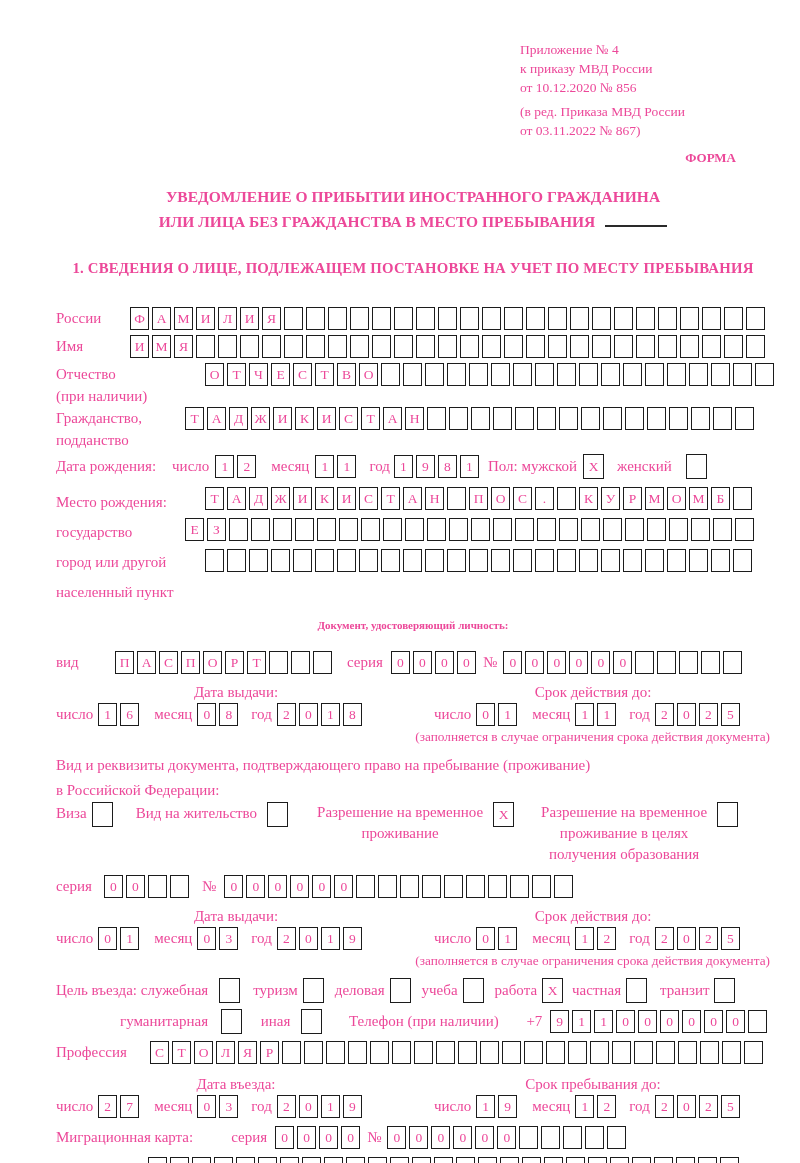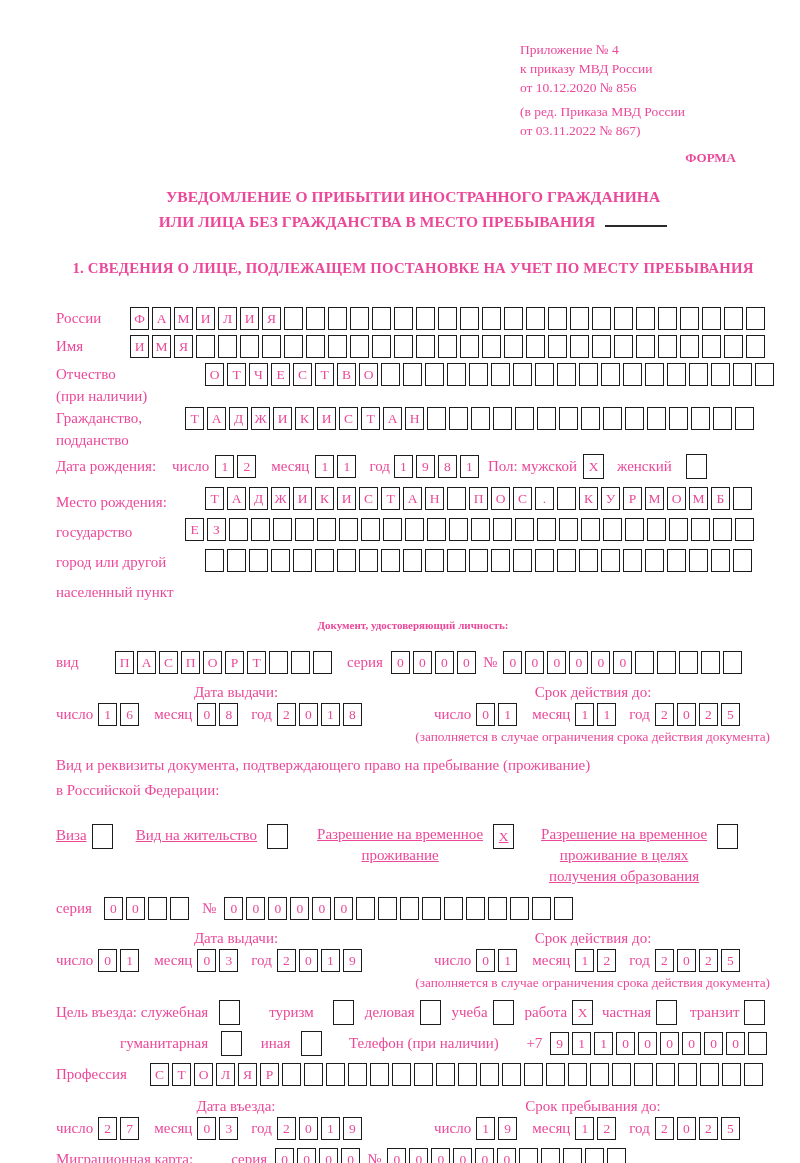--- a/index.html
+++ b/index.html
@@ -407,21 +407,21 @@
               <span class="cell">5</span>
             </span>
         </div>
       </div>
     </div>
     <div class="note" style="text-align:right;margin-top:2px;">(заполняется в случае ограничения срока действия документа)</div>
 
     <div class="lbl" style="margin-top:8px;white-space:normal;">Вид и реквизиты документа, подтверждающего право на пребывание (проживание)</div>
     <div class="lbl" style="margin-top:2px;">в Российской Федерации:</div>
 
-    <div class="row" style="margin-top:22px;text-decoration:underline;">
+    <div class="row" style="margin-top:0;">
       <div class="perm-item">
         <span class="lbl" style="margin-right:5px;">Виза</span>
         <span class="boxes cb">
             <span class="cell"></span>
           </span>
       </div>
       <div class="perm-item" style="margin-left:20px;">
         <span class="lbl" style="margin-right:10px;">Вид на жительство</span>
         <span class="boxes cb">
             <span class="cell"></span>
@@ -525,21 +525,21 @@
     </div>
     <div class="note" style="text-align:right;margin-top:2px;">(заполняется в случае ограничения срока действия документа)</div>
 
     <div class="row" style="margin-top:8px;align-items:center;">
       <div class="goal-pair">
         <span class="lbl">Цель въезда: служебная</span>
         <span class="boxes cb" style="margin-left:6px;">
             <span class="cell"></span>
           </span>
       </div>
-      <div class="goal-pair" style="margin-left:26px;gap:14px;">
+      <div class="goal-pair" style="margin-left:10px;">
         <span class="lbl">туризм</span>
         <span class="boxes cb">
             <span class="cell"></span>
           </span>
       </div>
       <div class="goal-pair" style="margin-left:8px;">
         <span class="lbl">деловая</span>
         <span class="boxes cb">
             <span class="cell"></span>
           </span>

